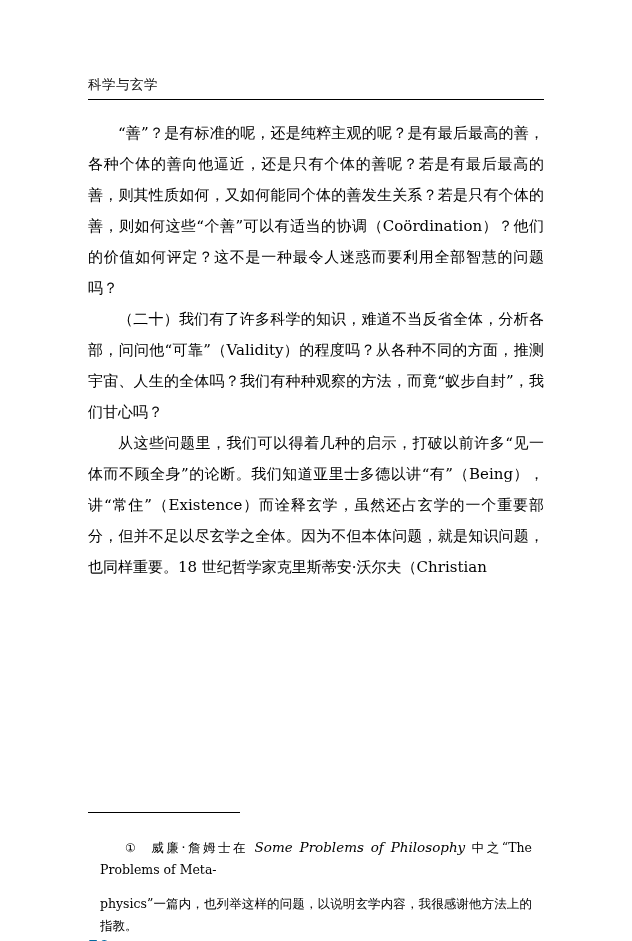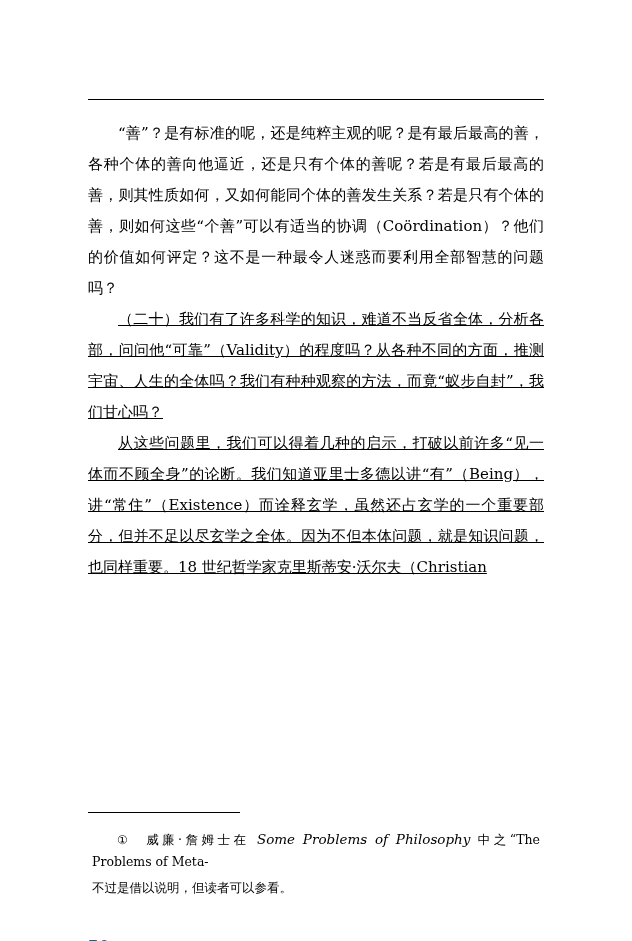--- a/index.html
+++ b/index.html
@@ -50,21 +50,20 @@
     text-align: justify;
     text-justify: inter-ideograph;
     color: #000000;
   }
   .body-text p {
     margin: 0 0 0 0;
     text-indent: 2em;
   }
   .body-text p + p {
     margin-top: 0;
-    text-decoration: underline;
   }
   .latin {
     font-family: "DejaVu Serif", "Liberation Serif", serif;
     font-size: 13.5px;
   }
   .italic {
     font-style: italic;
   }
   .footnote-rule {
     position: absolute;
@@ -79,21 +78,21 @@
     left: 88px;
     top: 824px;
     width: 456px;
     font-size: 12.5px;
     line-height: 22px;
     text-align: justify;
     text-justify: inter-ideograph;
     color: #000;
   }
   .footnote p {
-    margin: 4px;
+    margin: 12px;
     text-indent: 2em;
   }
   .footnote p.cont {
     text-indent: 0;
   }
   .fn-marker {
     font-size: 12px;
   }
   .page-number {
     position: absolute;
@@ -108,30 +107,32 @@
     font-size: 10px;
     vertical-align: super;
     line-height: 0;
   }
 </style>
 </head>
 <body>
 
 <div class="page">
 
+  <div class="header">科学与玄学</div>
   <div class="header-rule"></div>
 
   <div class="body-text">
     <p>“善”？是有标准的呢，还是纯粹主观的呢？是有最后最高的善，各种个体的善向他逼近，还是只有个体的善呢？若是有最后最高的善，则其性质如何，又如何能同个体的善发生关系？若是只有个体的善，则如何这些“个善”可以有适当的协调（Coördination）？他们的价值如何评定？这不是一种最令人迷惑而要利用全部智慧的问题吗？</p>
     <p>（二十）我们有了许多科学的知识，难道不当反省全体，分析各部，问问他“可靠”（Validity）的程度吗？从各种不同的方面，推测宇宙、人生的全体吗？我们有种种观察的方法，而竟“蚁步自封”，我们甘心吗？</p>
     <p>从这些问题里，我们可以得着几种的启示，打破以前许多“见一体而不顾全身”的论断。我们知道亚里士多德以讲“有”（Being），讲“常住”（Existence）而诠释玄学，虽然还占玄学的一个重要部分，但并不足以尽玄学之全体。因为不但本体问题，就是知识问题，也同样重要。18 世纪哲学家克里斯蒂安·沃尔夫（Christian</p>
   </div>
 
   <div class="footnote-rule"></div>
 
   <div class="footnote">
     <p><span class="fn-marker">①</span>&nbsp;&nbsp;<span>威廉·詹姆士在 </span><span class="latin italic">Some Problems of Philosophy</span><span> 中之“The Problems of Meta-</span></p>
+    <p class="cont">physics”一篇内，也列举这样的问题，以说明玄学内容，我很感谢他方法上的指教。</p>
     <p class="cont">不过是借以说明，但读者可以参看。</p>
   </div>
 
   <div class="page-number">76</div>
 
 </div>
 
 </body></html>

